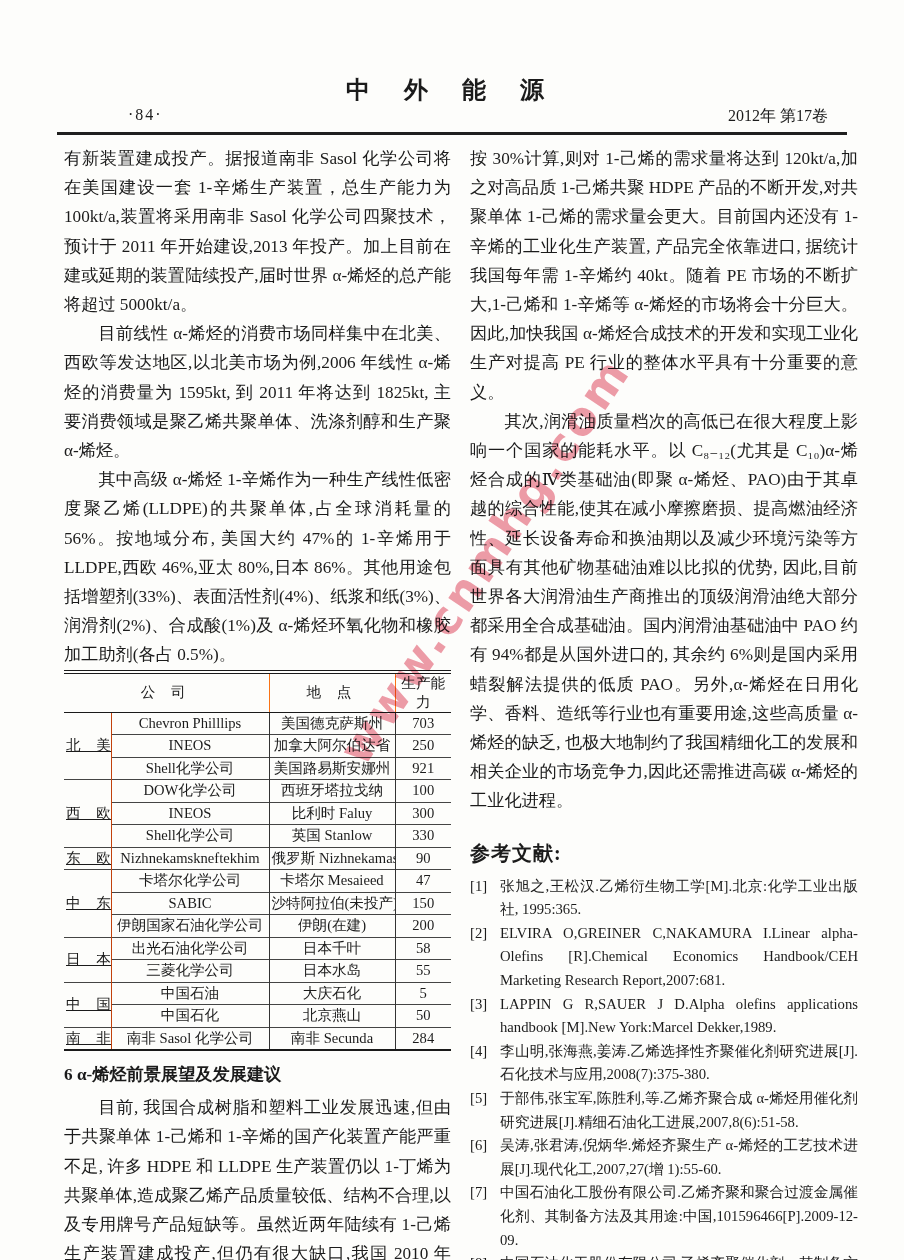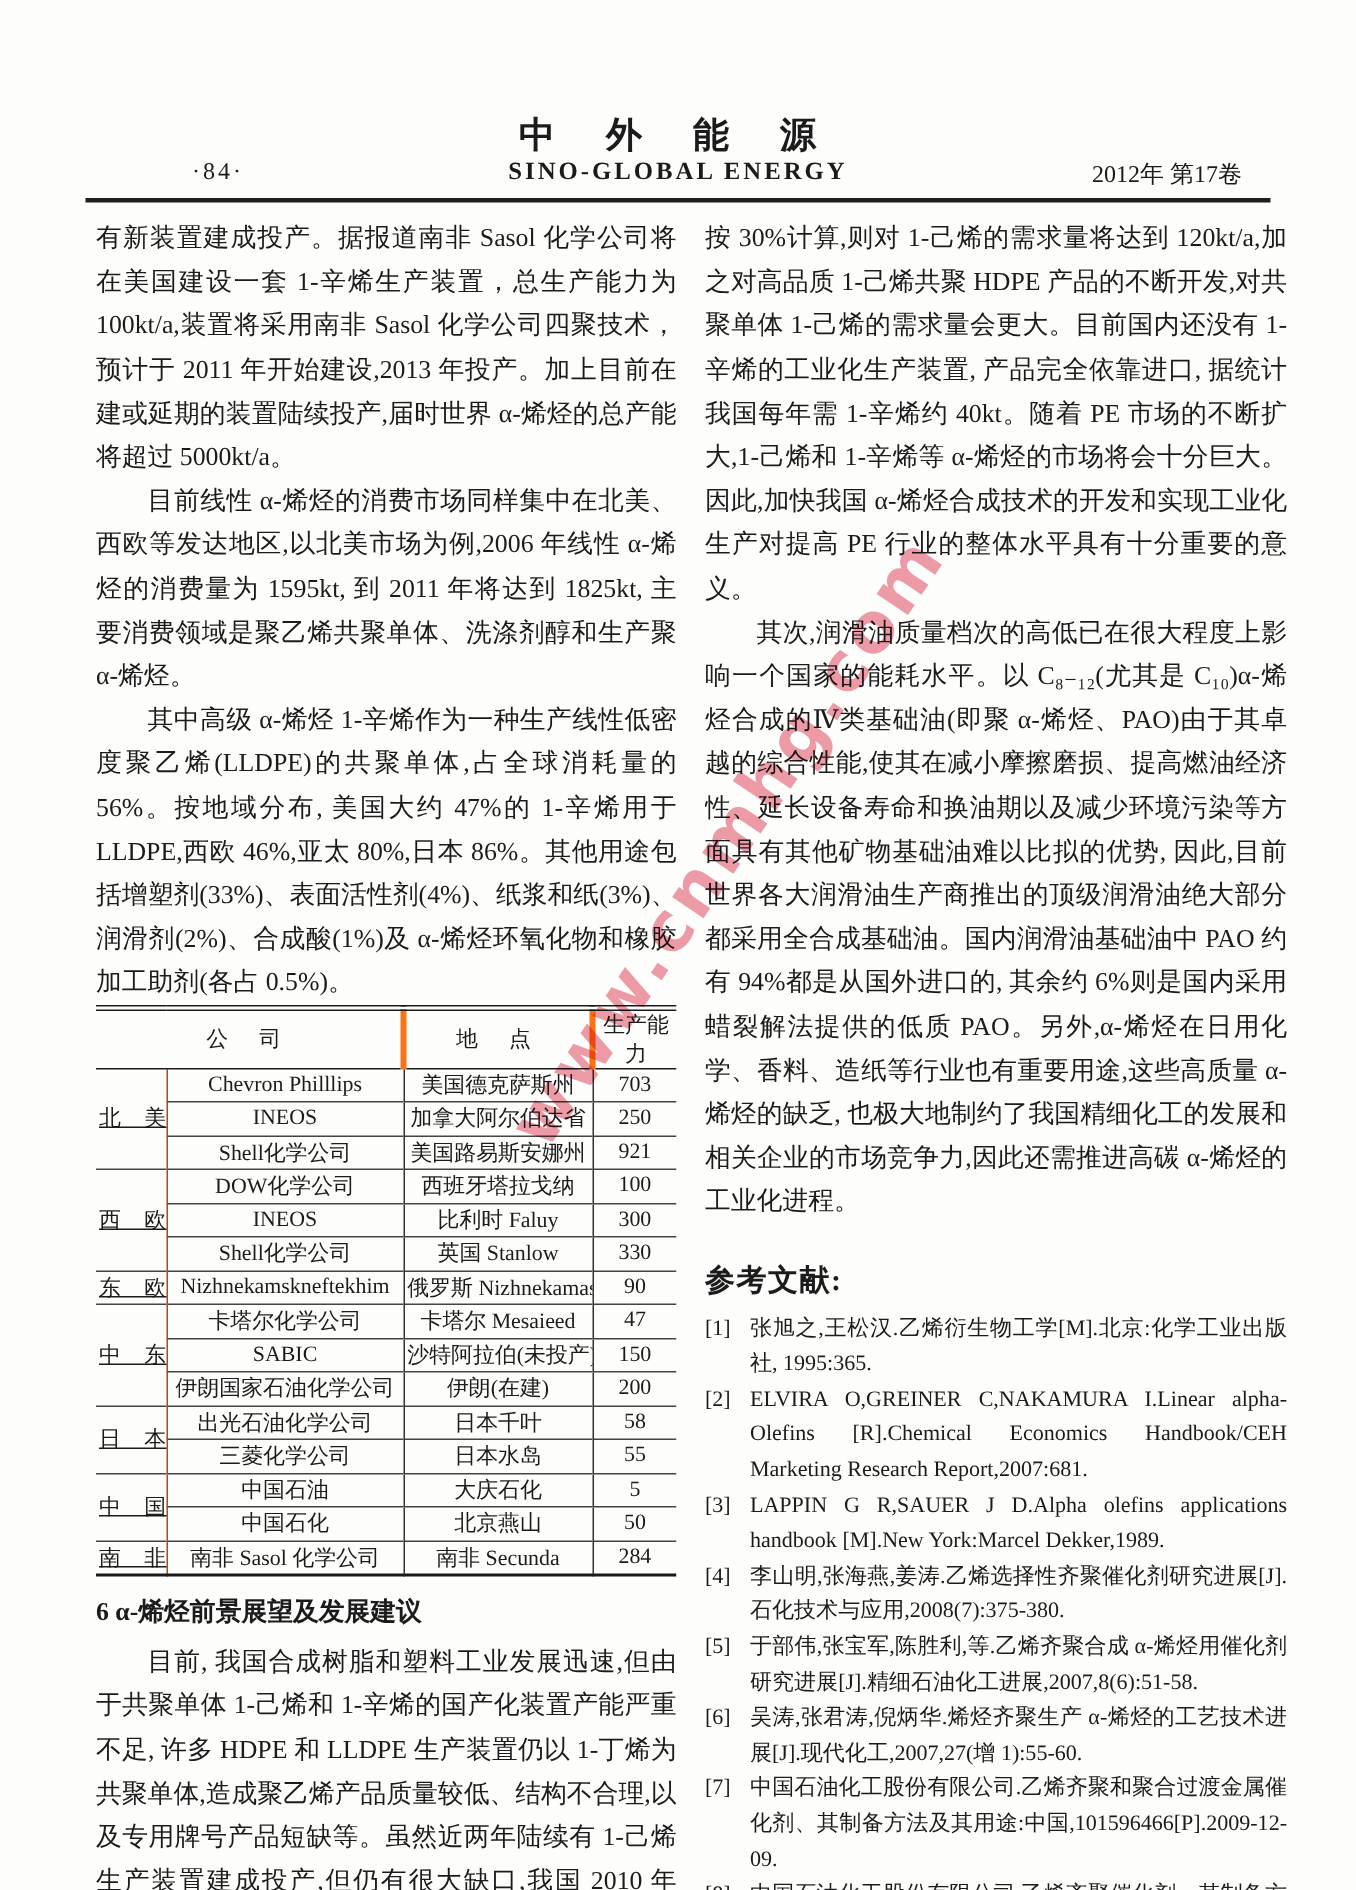--- a/index.html
+++ b/index.html
@@ -52,21 +52,21 @@
   table.cap{
     width:100%;border-collapse:collapse;table-layout:fixed;
     border-top:4px double #1a1a1a;border-bottom:2px solid #1a1a1a;
     font-size:14.6px;
   }
   table.cap th{
     font-weight:normal;letter-spacing:6px;
     border-bottom:1.5px solid #1a1a1a;
     height:32px;padding:0;text-align:center;
   }
-  table.cap th.b-r{border-right:4px solid #f97316;font-family:Liberation Mono, monospace;}
+  table.cap th.b-r{border-right:1px solid #f97316;}
   table.cap td{
     height:21.5px;padding:0 2px;text-align:center;
     border-top:1px solid #444;
     white-space:nowrap;overflow:hidden;
   }
   table.cap td.region{letter-spacing:6px;border-right:1px solid #c2410c;text-decoration:underline;}
   table.cap td.company{border-right:1px solid #333;}
   table.cap td.location{border-right:1px solid #333;}
   
   .sec-heading{
@@ -94,21 +94,20 @@
     pointer-events:none;z-index:5;
     white-space:nowrap;
   }
 </style>
 </head>
 <body>
 
 <div class="page">
 
   <div class="hdr-cn">中 外 能 源</div>
-  <div class="hdr-en">SINO-GLOBAL ENERGY</div>
   <div class="hdr-page">·84·</div>
   <div class="hdr-issue">2012年  第17卷</div>
   <div class="hdr-rule"></div>
 
   <div class="col col-left">
     <p class="body">有新装置建成投产。据报道南非 Sasol 化学公司将在美国建设一套 1-辛烯生产装置，总生产能力为 100kt/a,装置将采用南非 Sasol 化学公司四聚技术，预计于 2011 年开始建设,2013 年投产。加上目前在建或延期的装置陆续投产,届时世界 α-烯烃的总产能将超过 5000kt/a。</p>
     <p class="body indent">目前线性 α-烯烃的消费市场同样集中在北美、西欧等发达地区,以北美市场为例,2006 年线性 α-烯烃的消费量为 1595kt, 到 2011 年将达到 1825kt, 主要消费领域是聚乙烯共聚单体、洗涤剂醇和生产聚 α-烯烃。</p>
     <p class="body indent">其中高级 α-烯烃 1-辛烯作为一种生产线性低密度聚乙烯(LLDPE)的共聚单体,占全球消耗量的 56%。按地域分布, 美国大约 47%的 1-辛烯用于 LLDPE,西欧 46%,亚太 80%,日本 86%。其他用途包括增塑剂(33%)、表面活性剂(4%)、纸浆和纸(3%)、润滑剂(2%)、合成酸(1%)及 α-烯烃环氧化物和橡胶加工助剂(各占 0.5%)。</p>
 
 

